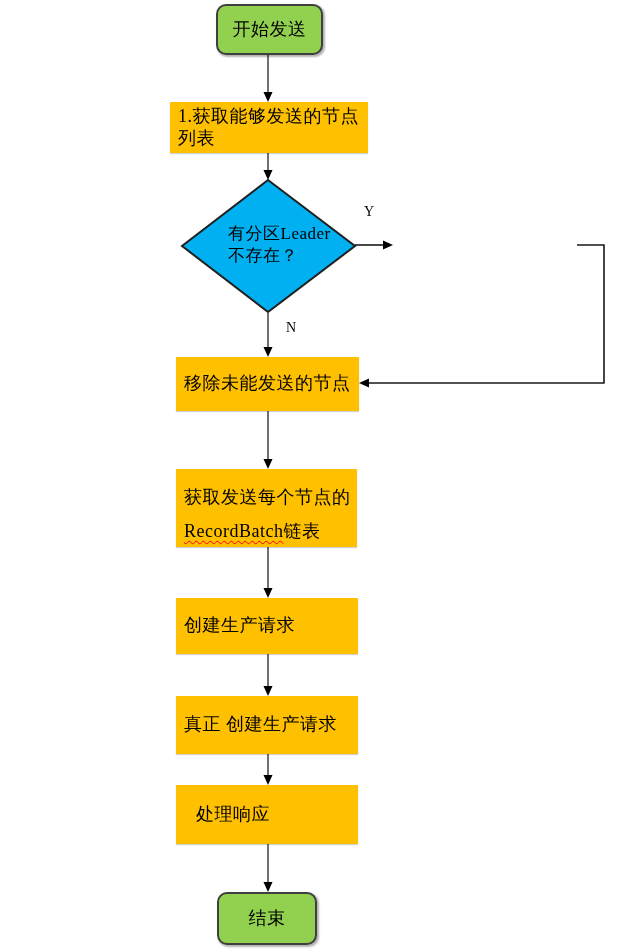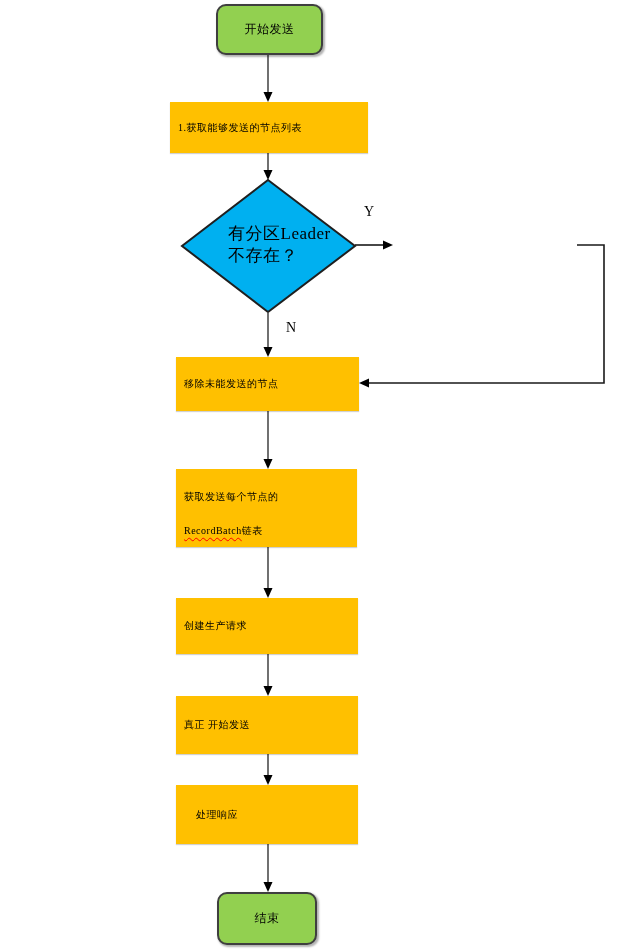--- a/index.html
+++ b/index.html
@@ -19,33 +19,33 @@
   #connector-layer {
     position: absolute;
     left: 0;
     top: 0;
     width: 642px;
     height: 952px;
   }
   .node {
     position: absolute;
     box-sizing: border-box;
-    font-size: 10px;
+    font-size: 18px;
     letter-spacing: 0.5px;
     line-height: 1.2;
   }
   .terminal {
     background: var(--terminal-fill, #92d050);
     border: 2px solid var(--terminal-border, #3f3f3f);
     border-radius: 10px;
     display: flex;
     align-items: center;
     justify-content: center;
     box-shadow: 1.5px 1.5px 2px rgba(0,0,0,0.30);
-    font-size: 12px;
+    font-size: 18px;
   }
   .process {
     background: var(--process-fill, #ffc000);
     display: flex;
     align-items: center;
     padding-left: 8px;
     box-shadow: 0 1px 1px rgba(0,0,0,0.18);
   }
   .process.two-line {
     display: block;
@@ -158,21 +158,21 @@
   </div>
 
   <div class="node process two-line" style="left:176px; top:469px; width:181px; height:78px;">
     <div>获取发送每个节点的</div>
     <div>
       <span class="squiggle">RecordBatch</span><span>链表</span>
     </div>
   </div>
 
   <div class="node process" style="left:176px; top:696px; width:182px; height:58px;">
-    <span>真正 开始发送</span>
+    <span>真正 创建生产请求</span>
   </div>
 
   <div class="node process" style="left:176px; top:785px; width:182px; height:59px;padding-left:20px;">
     <span>处理响应</span>
   </div>
 
   <div class="node terminal" style="left:217px; top:892px; width:100px; height:53px;text-align:right;">
     <span>结束</span>
   </div>
 

